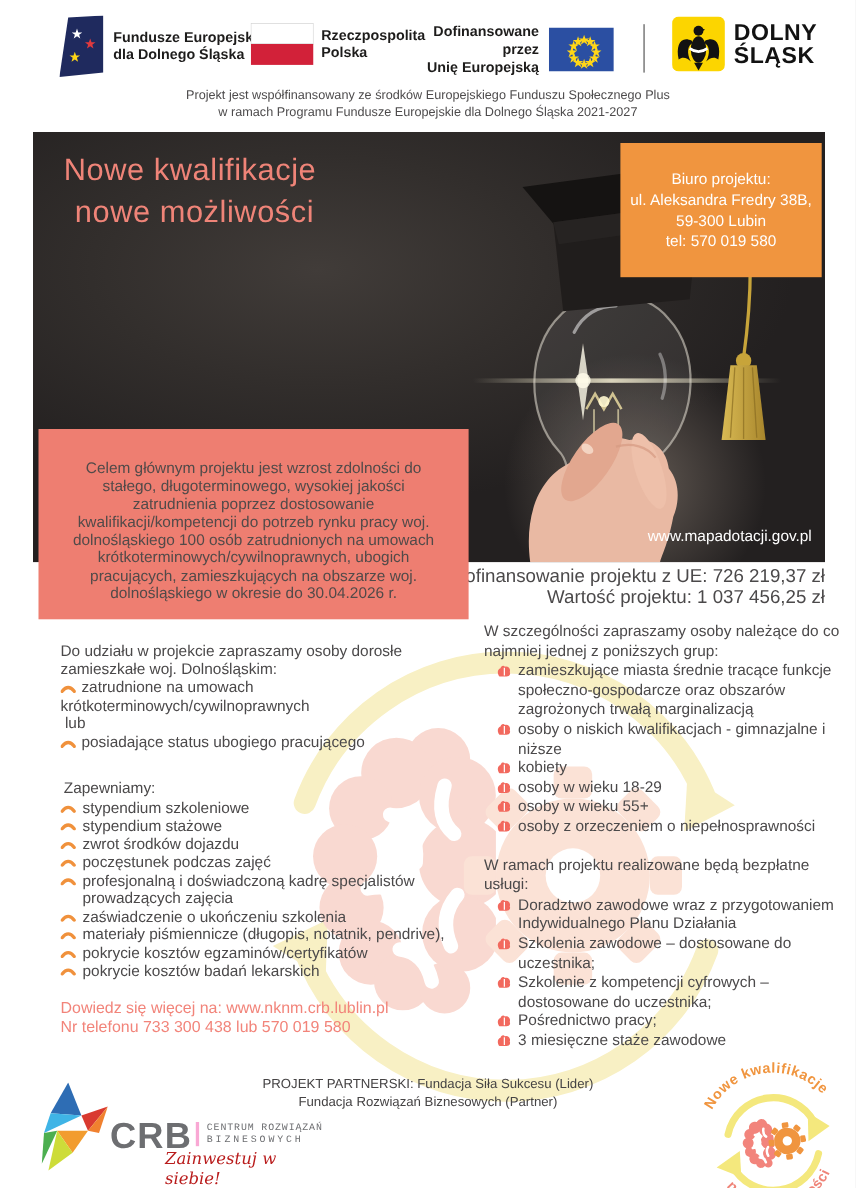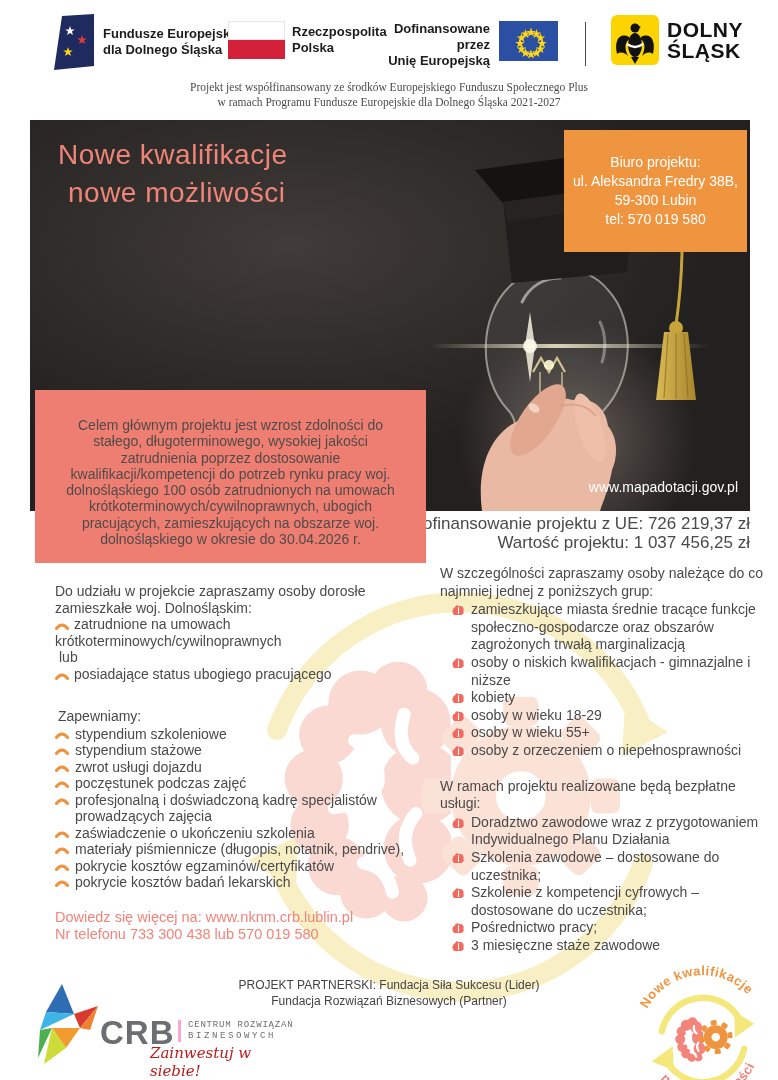--- a/index.html
+++ b/index.html
@@ -3,26 +3,26 @@
 <meta charset="utf-8">
 <style>
   html,body{margin:0;padding:0;background:#e8e8e8;}
   .page{position:relative;width:778px;height:1080px;background:#fff;overflow:hidden;
         font-family:"Liberation Sans",sans-serif;color:#4b494a;margin:0 auto;}
   .abs{position:absolute;}
   
   .logo-label{font-size:13px;font-weight:bold;color:#1d1c1b;line-height:16px;}
   .logo-fe{left:54px;top:14px;display:flex;align-items:center;gap:9px;}
   .logo-pl{left:228px;top:21px;display:flex;align-items:center;gap:7px;}
-  .logo-eu{left:372px;top:21px;display:flex;align-items:flex-start;gap:9px;}
+  .logo-eu{left:372px;top:21px;display:flex;align-items:center;gap:9px;}
   .logo-eu .logo-label{text-align:right;width:118px;}
   .hdr-divider{left:585px;top:22px;width:1px;height:44px;background:#4a4a4a;}
   .logo-ds{left:611px;top:15px;display:flex;align-items:center;gap:8px;}
   .ds-label{font-size:21px;font-weight:bold;letter-spacing:.5px;line-height:21px;color:#121212;}
-  .cofinance{top:80px;left:0;width:100%;text-align:center;font-size:11.5px;line-height:15px;color:#4d4b4c;font-family:Liberation Serif, serif;}
+  .cofinance{top:80px;left:0;width:100%;text-align:center;font-size:11.5px;line-height:15px;color:#4d4b4c;}
   
   .photo{left:30px;top:120px;width:720px;height:391px;overflow:hidden;
      background:
        radial-gradient(circle 170px at 76% 82%, rgba(152,138,126,.55), rgba(152,138,126,0) 70%),
        radial-gradient(ellipse 60% 55% at 36% 32%, #413c39 0%, #322e2c 48%, #232020 100%);}
   .photo svg.art{position:absolute;left:0;top:0;}
   .hero-title{left:28px;top:16px;font-size:28px;line-height:38px;color:#ef8478;letter-spacing:.5px;font-weight:normal;margin:0;}
   .hero-title .l2{padding-left:10px;}
   .office-box{left:534px;top:10px;width:183px;box-sizing:border-box;background:#f0953f;color:#fff;
       text-align:center;font-size:14px;line-height:19px;padding:23px 4px;}
@@ -313,21 +313,21 @@
 
         <li>
           <svg class="b-ic" width="14" height="9" viewBox="0 0 14 9">
             <path d="M1.5,7.5 Q7,0.5 12.5,7.5" stroke="#f0913c" stroke-width="3" fill="none" stroke-linecap="round"></path>
           </svg><span>stypendium stażowe</span>
         </li>
 
         <li>
           <svg class="b-ic" width="14" height="9" viewBox="0 0 14 9">
             <path d="M1.5,7.5 Q7,0.5 12.5,7.5" stroke="#f0913c" stroke-width="3" fill="none" stroke-linecap="round"></path>
-          </svg><span>zwrot usługi dojazdu</span>
+          </svg><span>zwrot środków dojazdu</span>
         </li>
 
         <li>
           <svg class="b-ic" width="14" height="9" viewBox="0 0 14 9">
             <path d="M1.5,7.5 Q7,0.5 12.5,7.5" stroke="#f0913c" stroke-width="3" fill="none" stroke-linecap="round"></path>
           </svg><span>poczęstunek podczas zajęć</span>
         </li>
 
         <li>
           <svg class="b-ic" width="14" height="9" viewBox="0 0 14 9">

